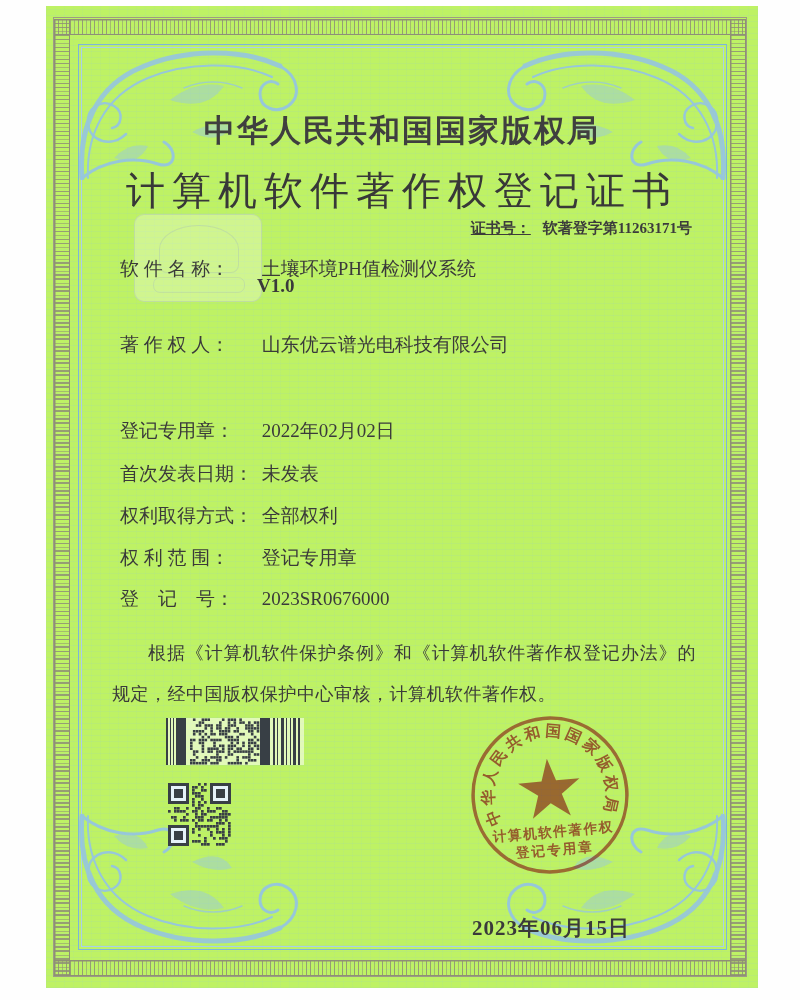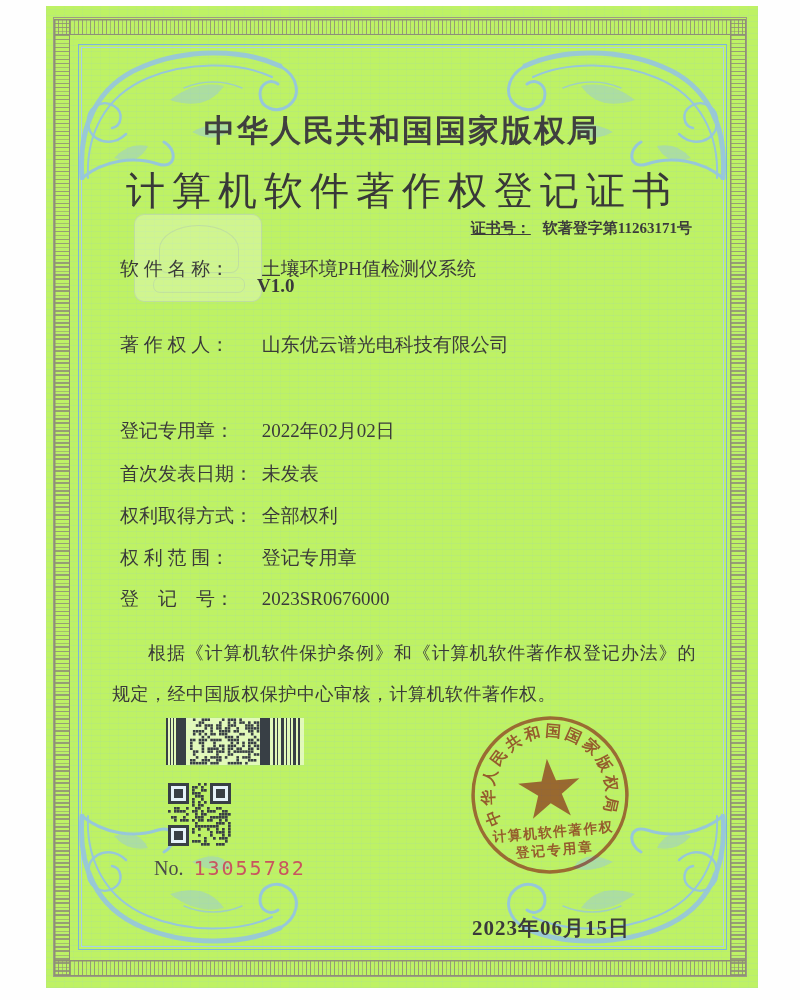--- a/index.html
+++ b/index.html
@@ -533,23 +533,20 @@
         <rect x="57" y="54" width="2.7" height="2.7" fill="#383f45"></rect>
         <rect x="57" y="57" width="2.7" height="2.7" fill="#383f45"></rect>
         <rect x="60" y="30" width="2.7" height="2.7" fill="#383f45"></rect>
         <rect x="60" y="39" width="2.7" height="2.7" fill="#383f45"></rect>
         <rect x="60" y="42" width="2.7" height="2.7" fill="#383f45"></rect>
         <rect x="60" y="45" width="2.7" height="2.7" fill="#383f45"></rect>
         <rect x="60" y="48" width="2.7" height="2.7" fill="#383f45"></rect>
         <rect x="60" y="51" width="2.7" height="2.7" fill="#383f45"></rect>
       </svg>
 
-    <div class="serial">
-      <span>No.</span><span class="num">13055782</span>
-    </div>
     <div class="issue-date">2023年06月15日</div>
 
     <svg class="seal" viewBox="0 0 170 170">
       <circle cx="85" cy="85" r="76" fill="none" stroke="#c4515c" stroke-width="3.5" opacity=".9"></circle>
       <defs>
         <path id="sealArc" d="M 39.1,115.1 A 56,56 0 1 1 130.9,115.1" fill="none"></path>
       </defs>
       <text font-size="15.5" font-weight="700" fill="#c4515c" letter-spacing="3.5">
         <textPath href="#sealArc" startOffset="50%" text-anchor="middle">中华人民共和国国家版权局</textPath>
       </text>

